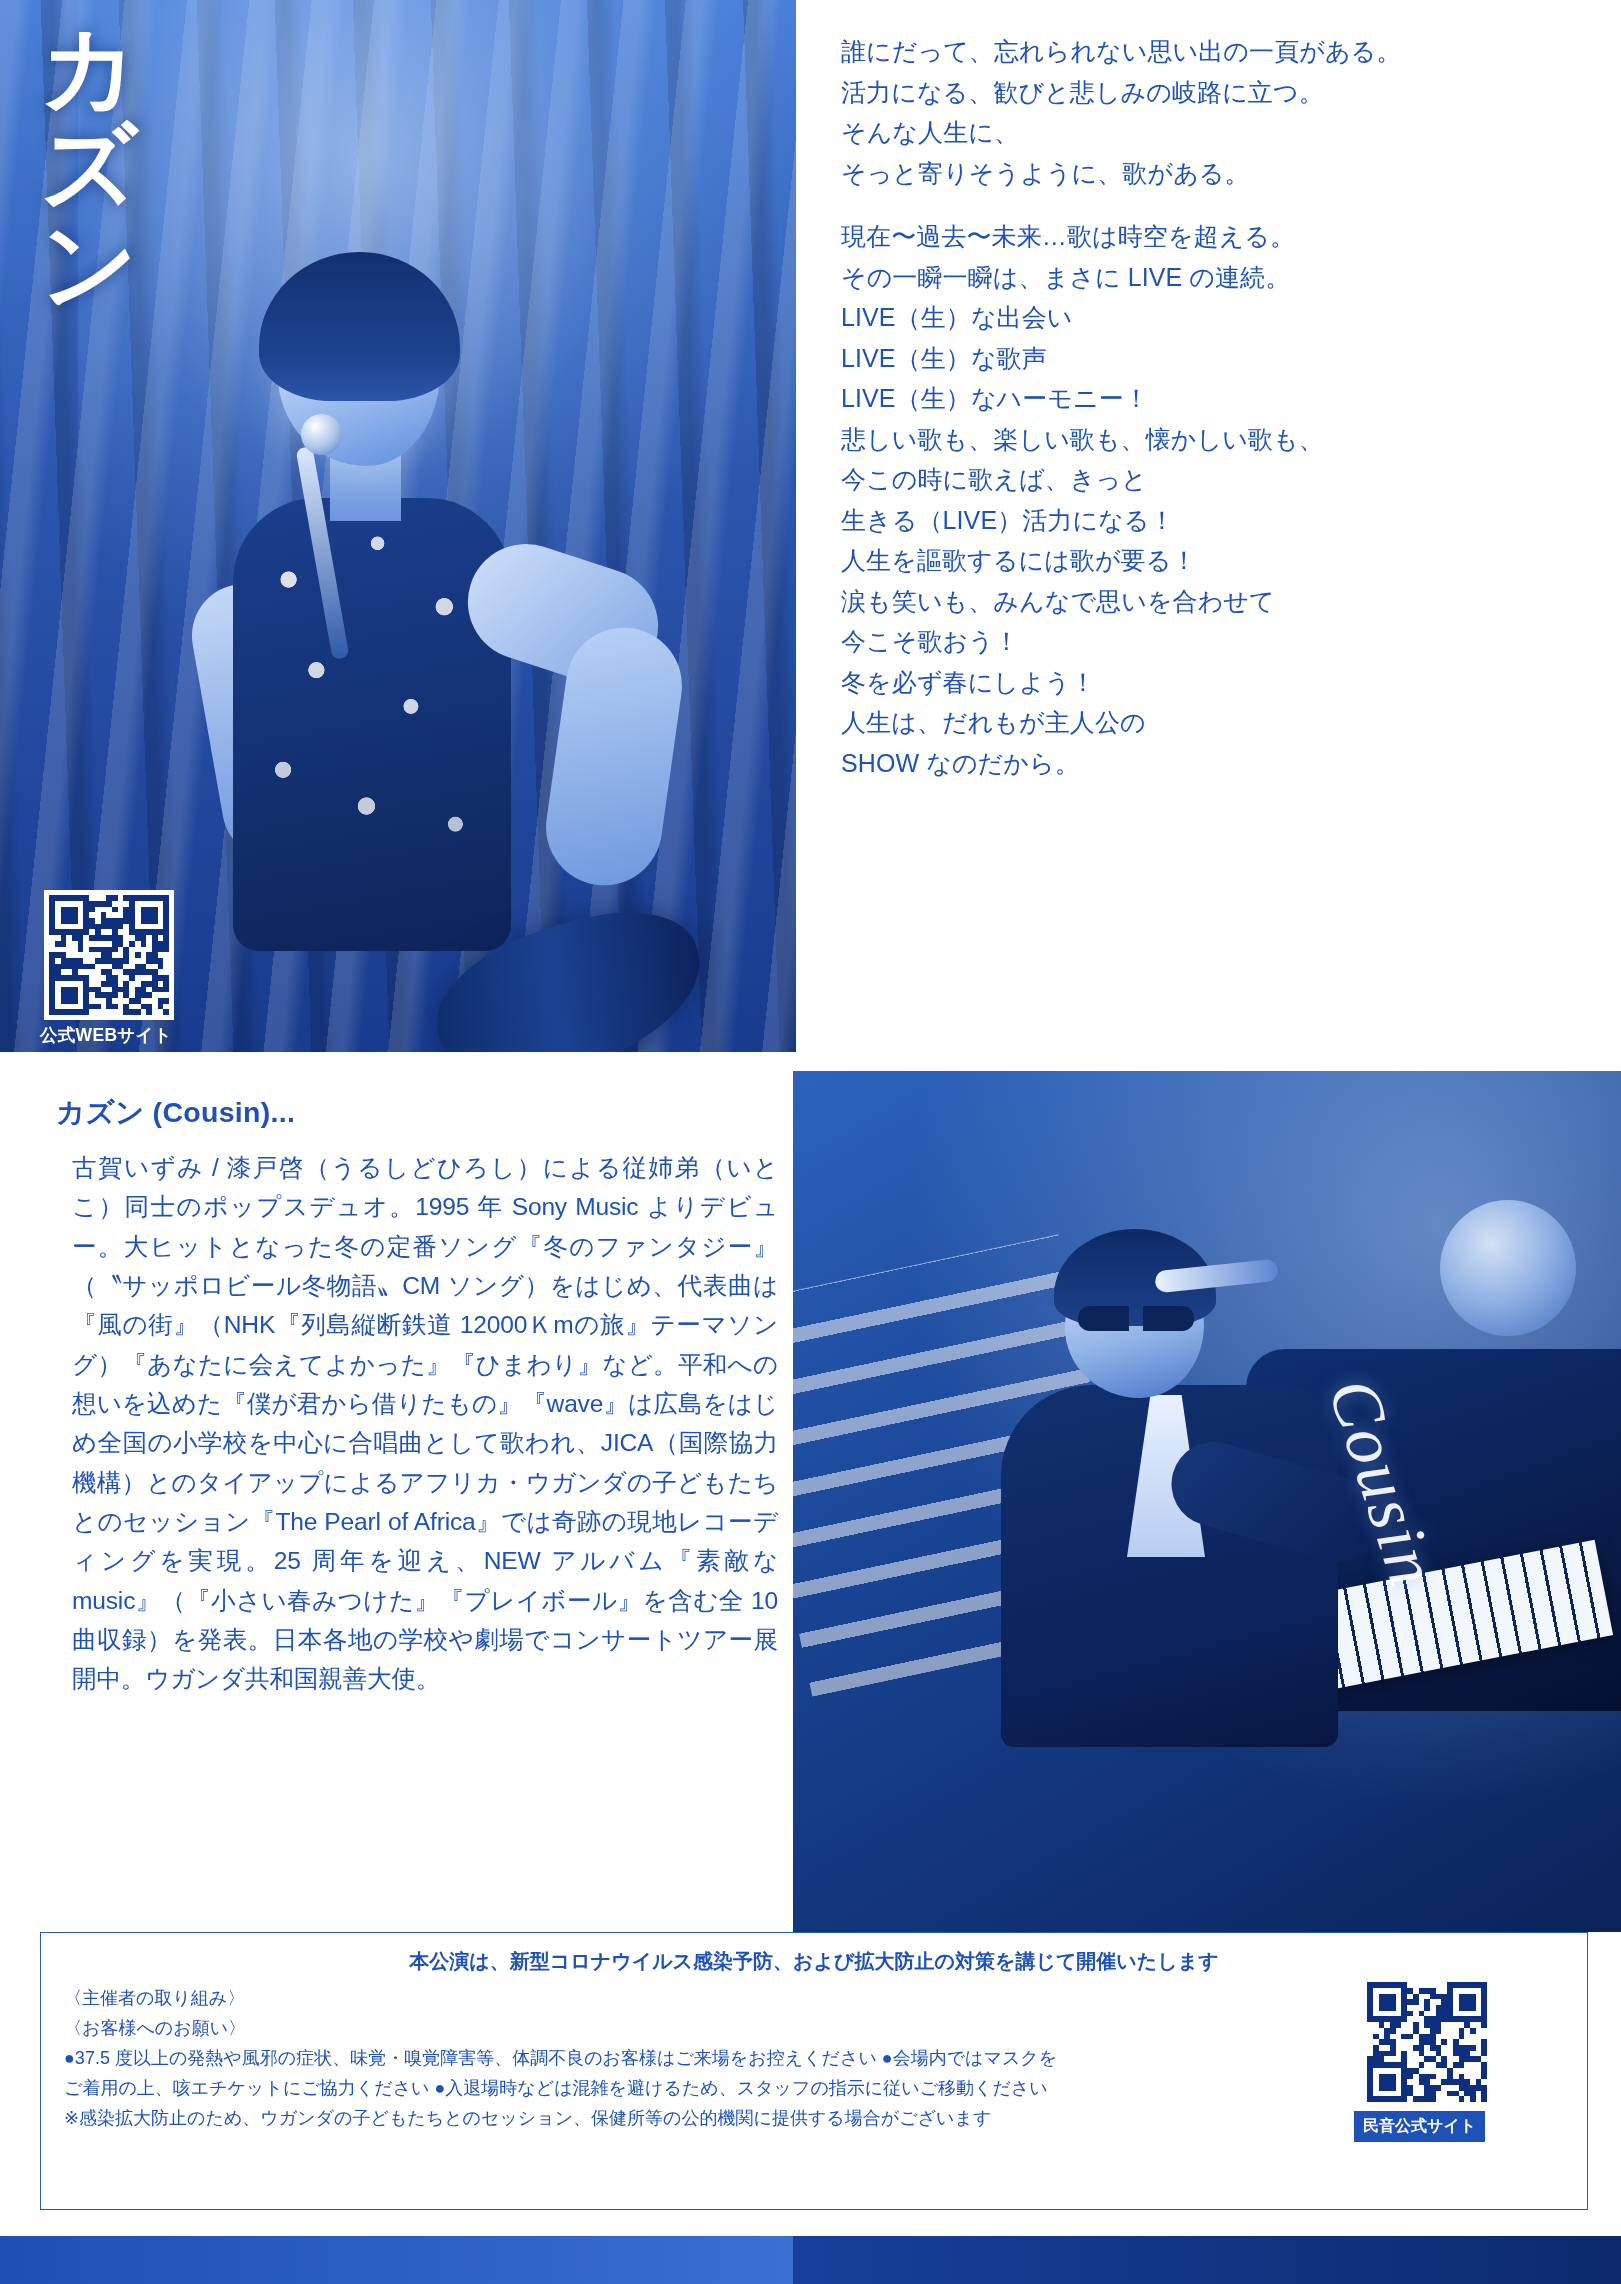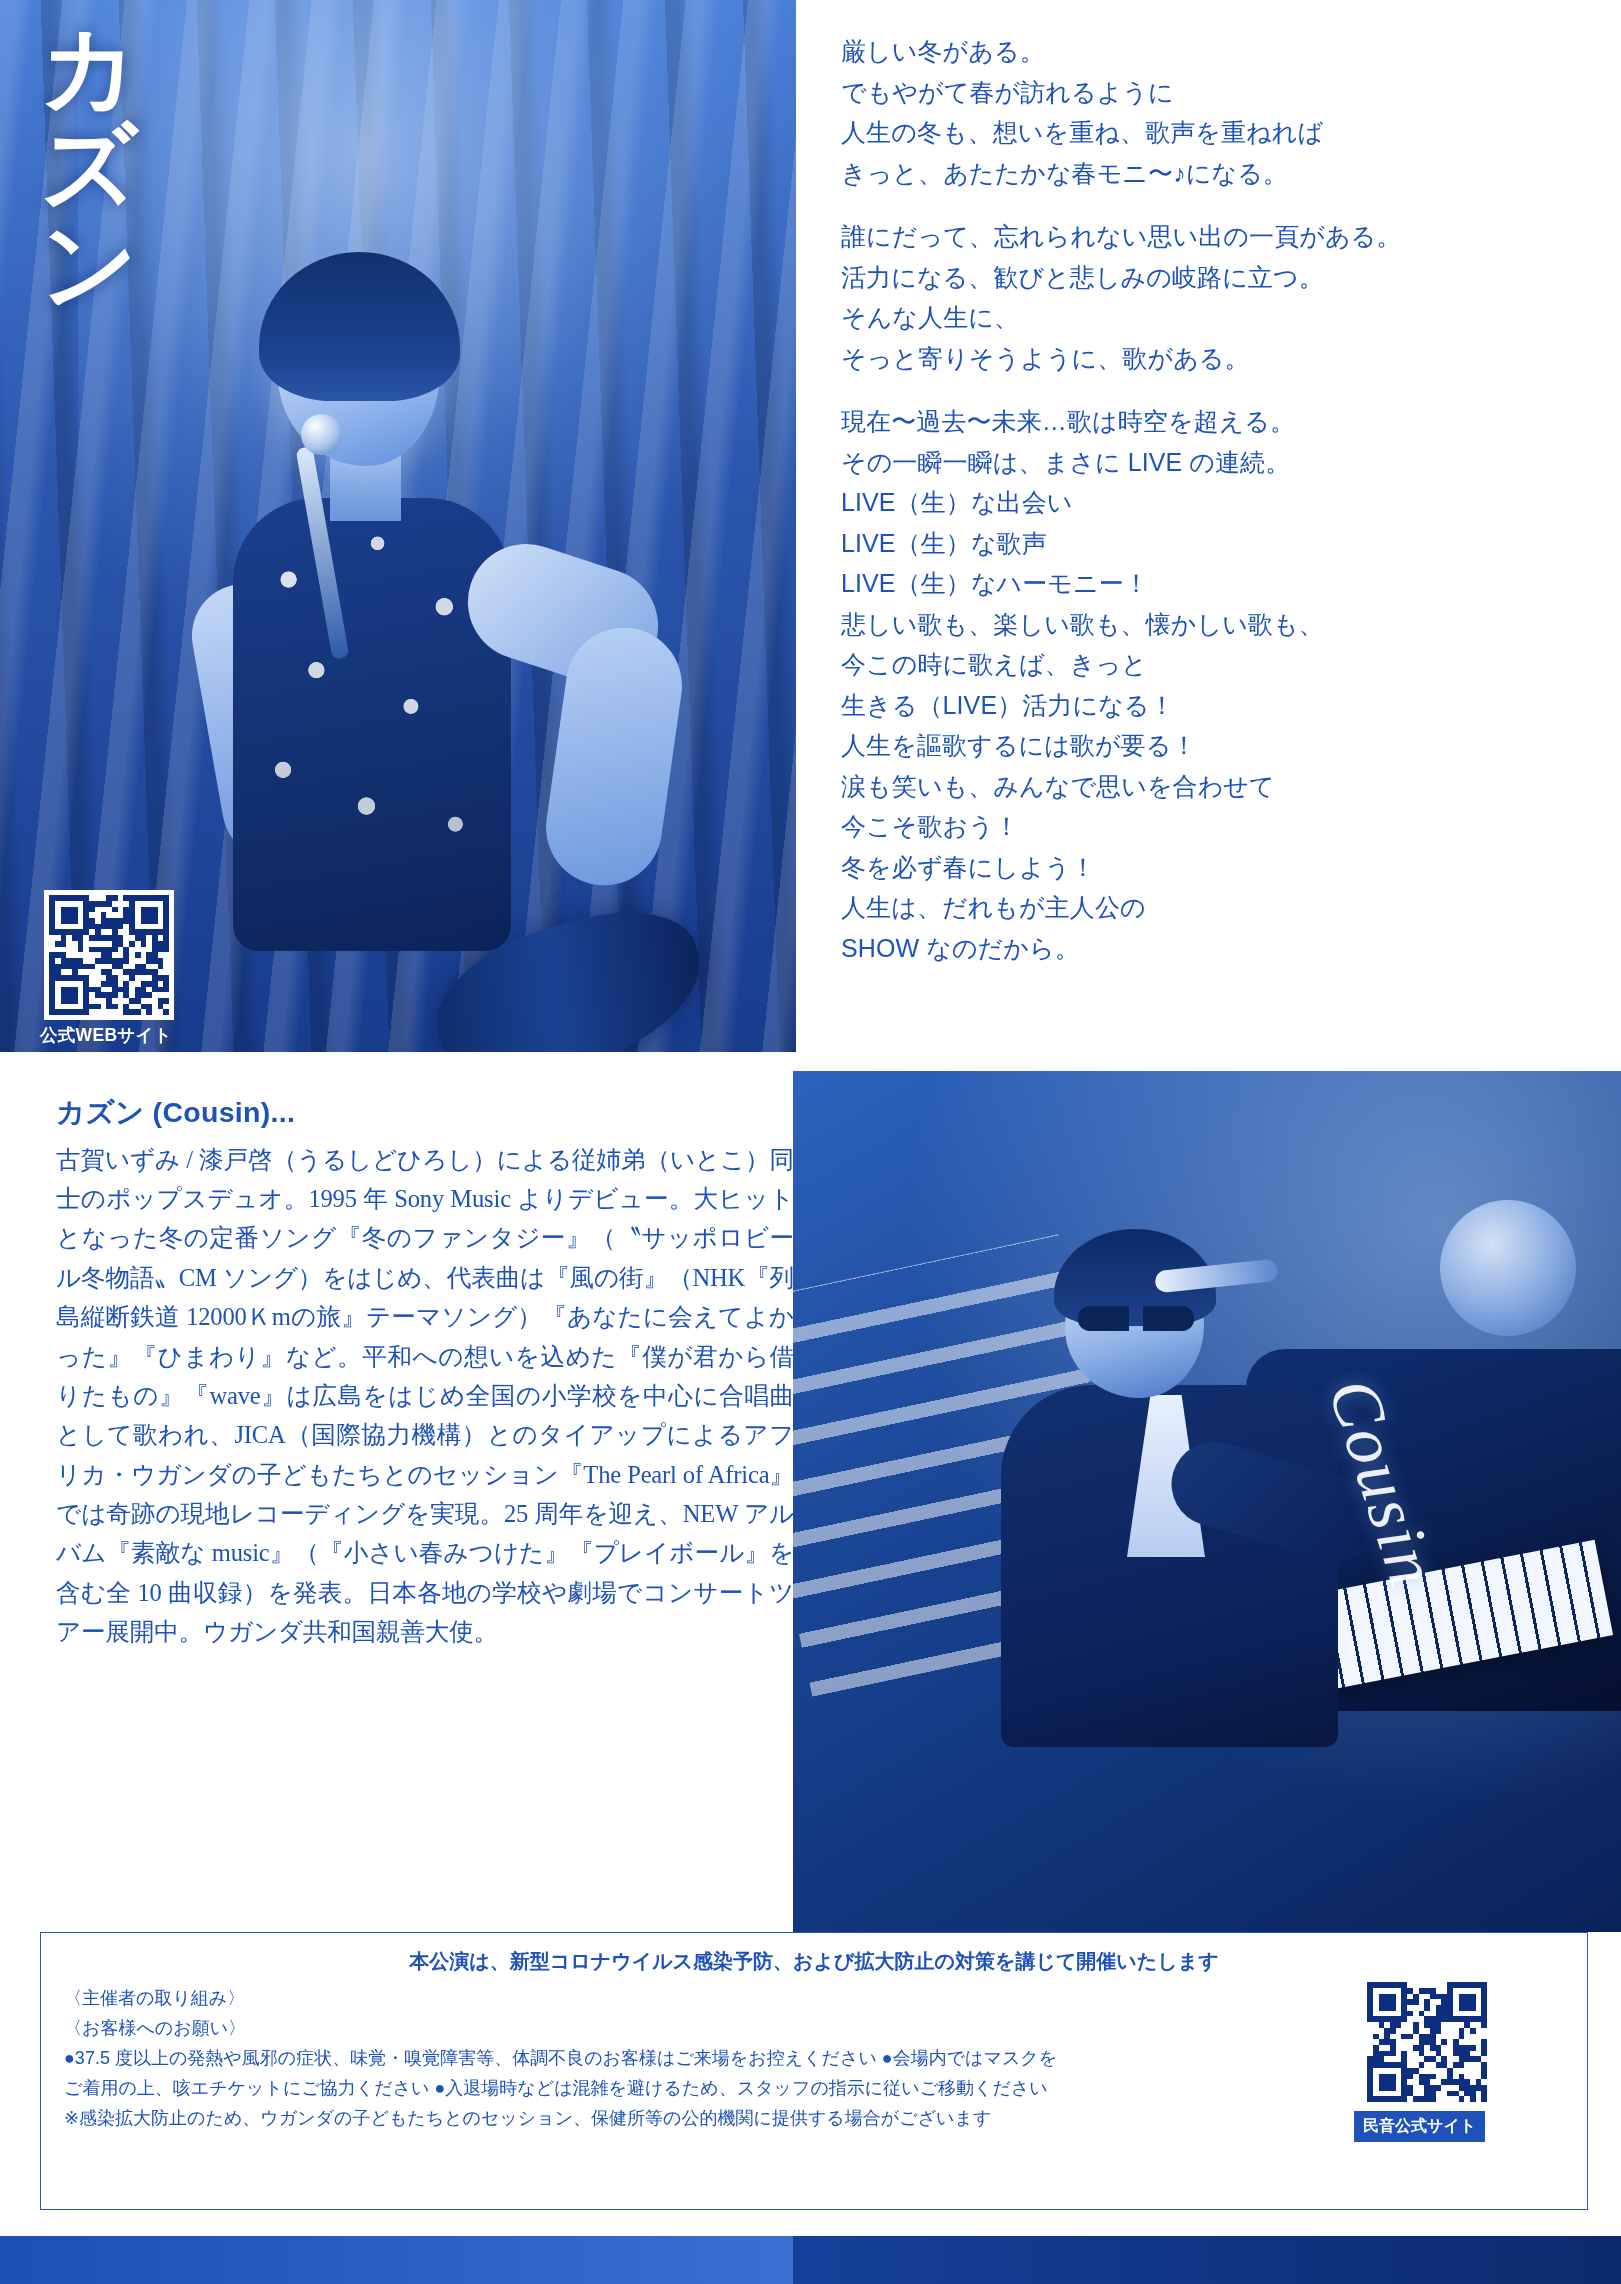--- a/index.html
+++ b/index.html
@@ -331,26 +331,25 @@
     top: 1094px;
     width: 738px;
     color: #1f52b8;
   }
   .profile h2 {
     margin: 0 0 7.8px 0;
     font-size: 28.5px;
     letter-spacing: 0.3px;
   }
   .profile p {
-    margin: 0;
+    margin: 16px;
     font-size: 24.6px;
     line-height: 1.60;
     letter-spacing: -0.2px;
     text-align: justify;
-    font-family: Liberation Serif, serif;
   }
 
   
   .notice {
     position: absolute;
     left: 40px;
     top: 1932px;
     width: 1548px;
     height: 278px;
     border: 1.9px solid #2559bd;
@@ -889,24 +888,20 @@
         <i style="background: transparent;"></i>
         <i></i>
         <i style="background: transparent;"></i>
         <i style="background: transparent;"></i>
         <i></i>
       </div>
   </div>
   <div class="qr-left-label">公式WEBサイト</div>
 
   <div class="poem">
-    <p style="white-space:pre-line;">厳しい冬がある。
-でもやがて春が訪れるように
-人生の冬も、想いを重ね、歌声を重ねれば
-きっと、あたたかな春モニ〜♪になる。</p>
     <p style="white-space:pre-line;">誰にだって、忘れられない思い出の一頁がある。
 活力になる、歓びと悲しみの岐路に立つ。
 そんな人生に、
 そっと寄りそうように、歌がある。</p>
     <p style="white-space:pre-line;">現在〜過去〜未来…歌は時空を超える。
 その一瞬一瞬は、まさに LIVE の連続。
 LIVE（生）な出会い
 LIVE（生）な歌声
 LIVE（生）なハーモニー！
 悲しい歌も、楽しい歌も、懐かしい歌も、

